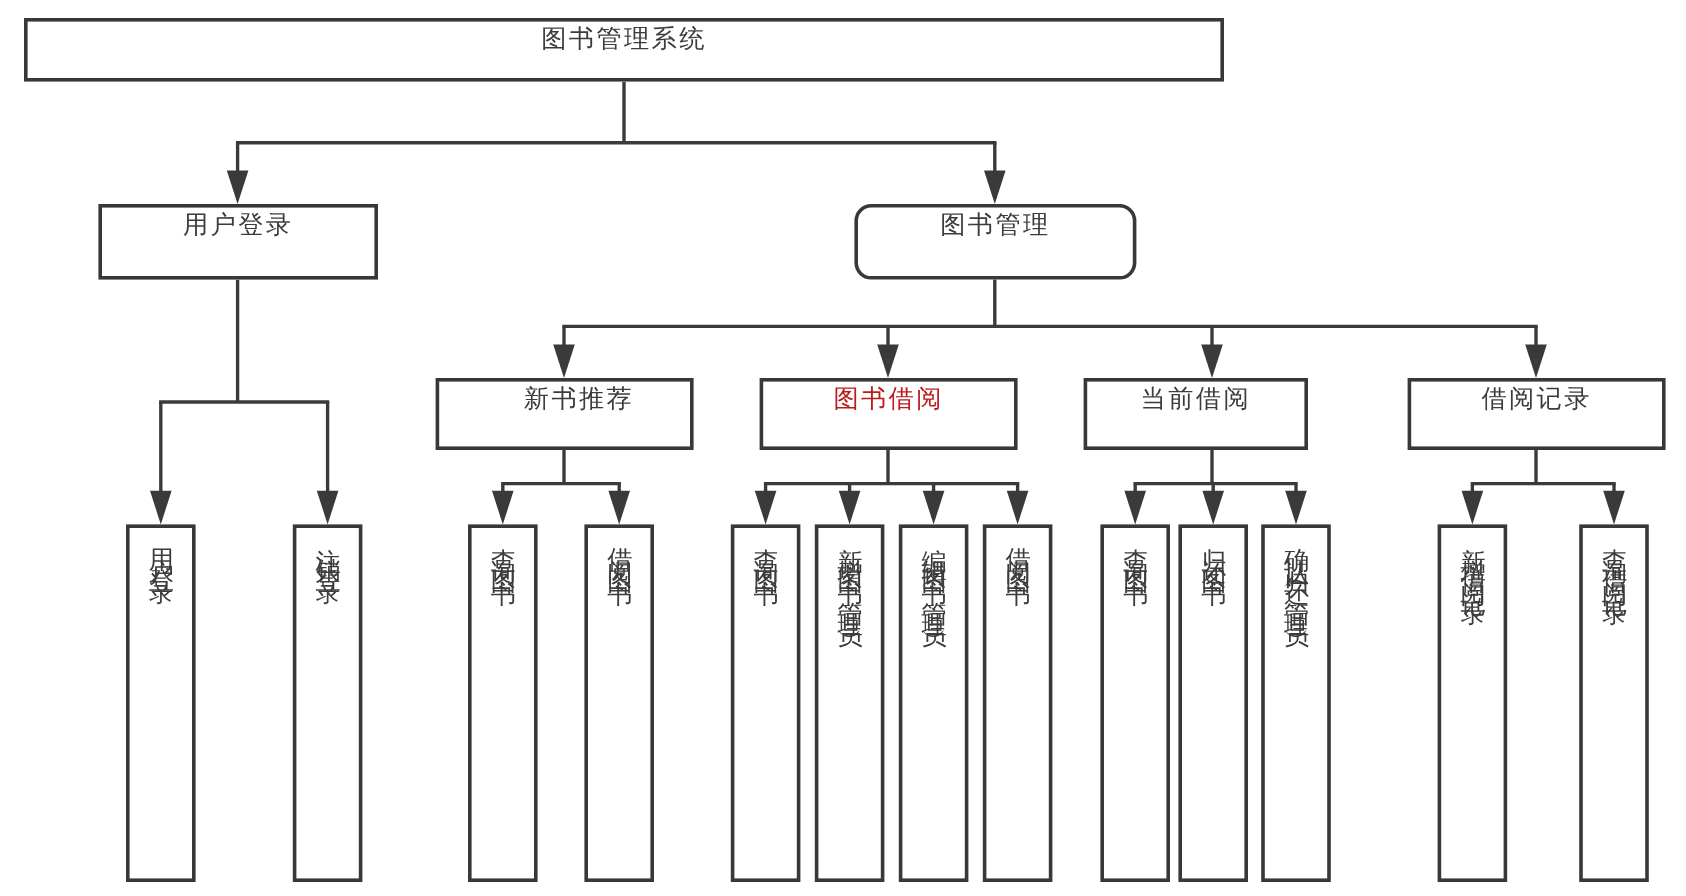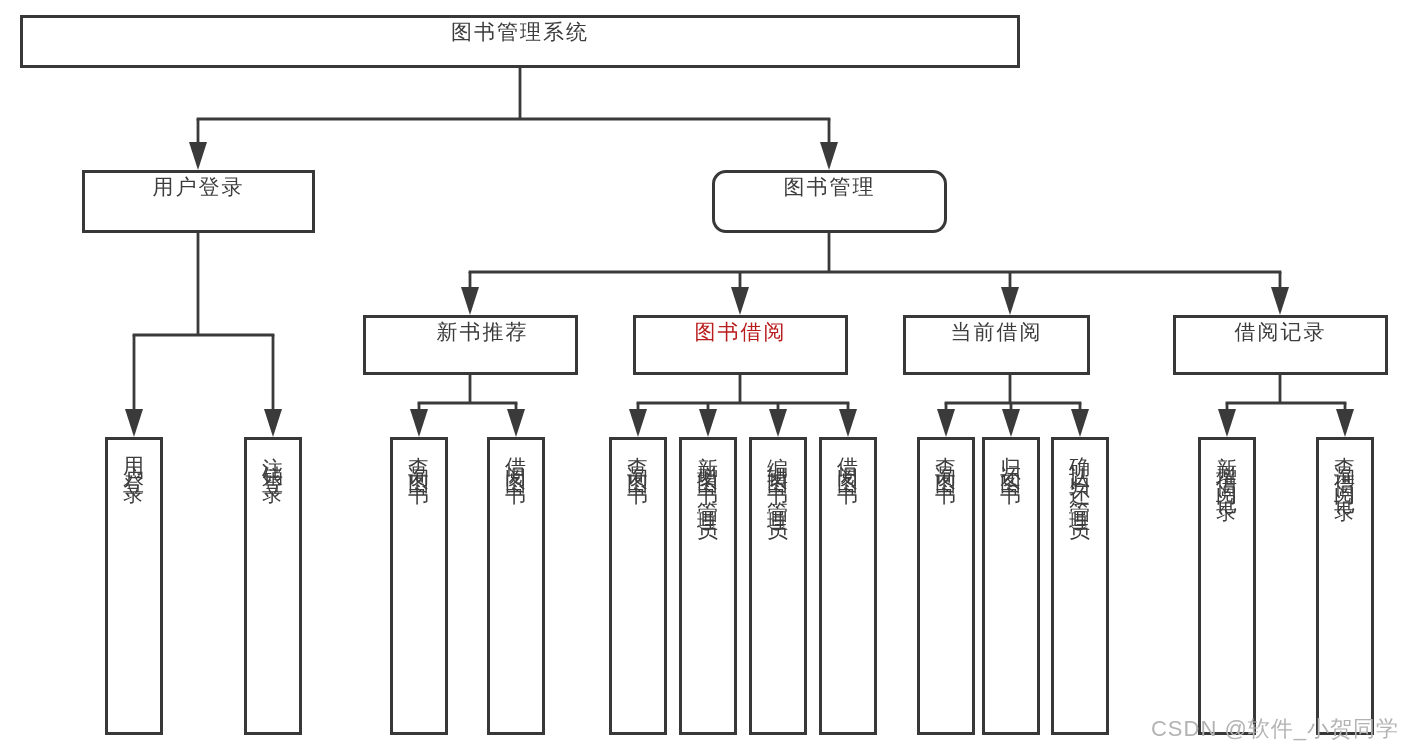--- a/index.html
+++ b/index.html
@@ -162,14 +162,13 @@
       <div class="node vertical" style="left: 1051px; top: 437px; width: 58px; height: 298px; border-color: rgb(56, 56, 56); color: rgb(60, 60, 60);">
     <span class="label">确认归还（管理员）</span>
   </div>
       <div class="node vertical" style="left: 1198px; top: 437px; width: 58px; height: 298px; border-color: rgb(56, 56, 56); color: rgb(60, 60, 60);">
     <span class="label">新增借阅记录</span>
   </div>
       <div class="node vertical" style="left: 1316px; top: 437px; width: 58px; height: 298px; border-color: rgb(56, 56, 56); color: rgb(60, 60, 60);">
     <span class="label">查询借阅记录</span>
   </div>
     </div>
-  <div class="watermark">CSDN @软件_小贺同学</div>
 </div>
 
 </body></html>

